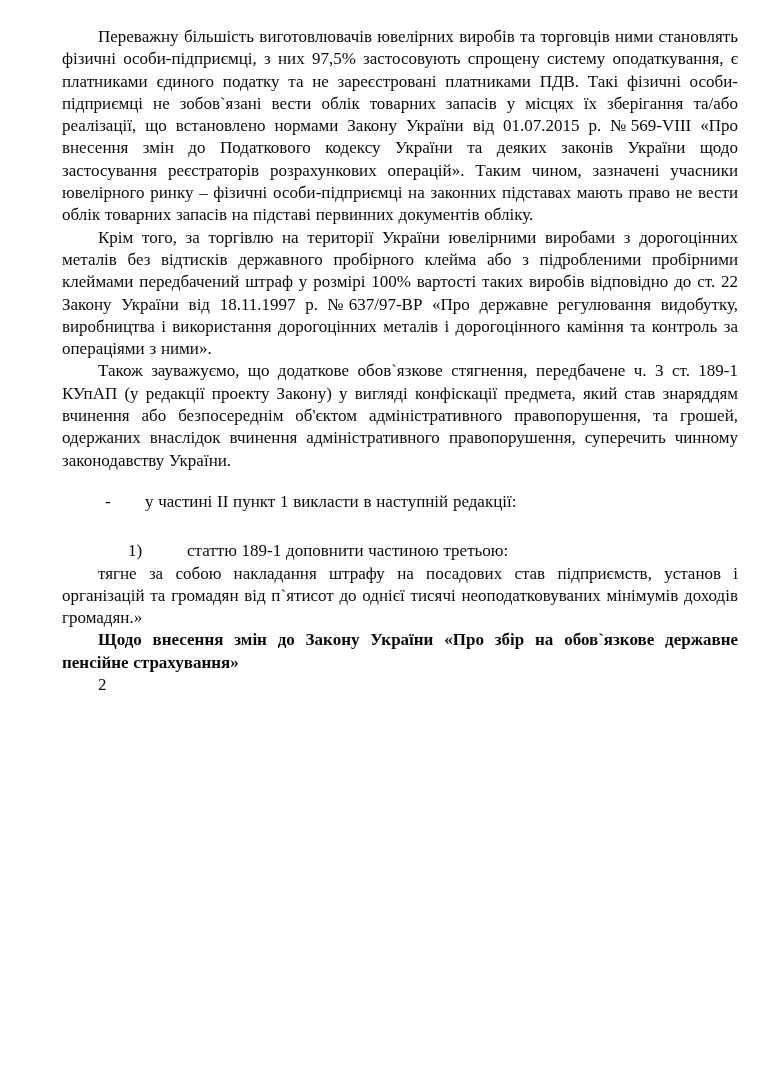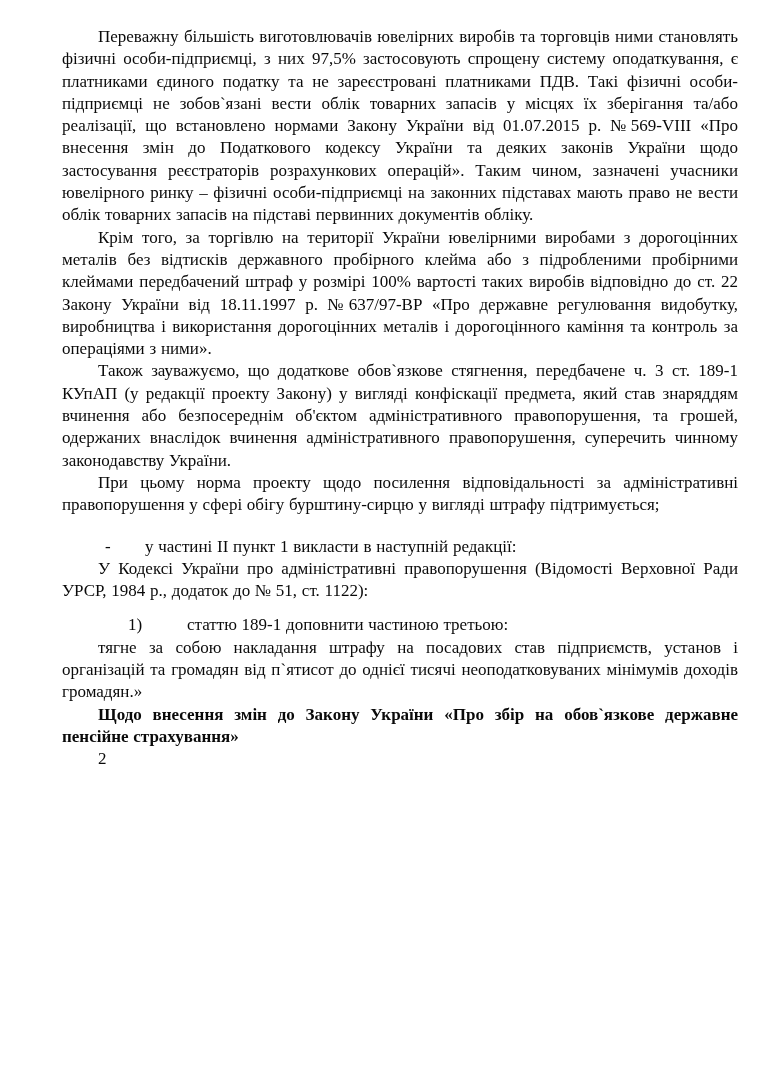--- a/index.html
+++ b/index.html
@@ -33,21 +33,21 @@
     margin-top: 19px;
   }
   p.bullet-line .dash {
     display: inline-block;
     width: 40px;
     text-indent: 0;
   }
   
   p.numbered-line {
     text-indent: 66px;
-    margin-top: 12px;
+    margin-top: 27px;
   }
   p.numbered-line .marker {
     display: inline-block;
     width: 59px;
     text-indent: 0;
   }
   .mt-code   { margin-top: 21px; }
   .mt-quote2 { margin-top: 24px; }
   .mt-head   { margin-top: 20px; }
   .mt-last   { margin-top: 19px; }
@@ -65,27 +65,25 @@
 <body>
 
 <div class="page">
 
   <p>Переважну більшість виготовлювачів ювелірних виробів та торговців ними становлять фізичні особи-підприємці, з них 97,5% застосовують спрощену систему оподаткування, є платниками єдиного податку та не зареєстровані платниками ПДВ. Такі фізичні особи-підприємці не зобов`язані вести облік товарних запасів у місцях їх зберігання та/або реалізації, що встановлено нормами Закону України від 01.07.2015 р. №569-VIII «Про внесення змін до Податкового кодексу України та деяких законів України щодо застосування реєстраторів розрахункових операцій». Таким чином, зазначені учасники ювелірного ринку – фізичні особи-підприємці на законних підставах мають право не вести облік товарних запасів на підставі первинних документів обліку.</p>
 
   <p>Крім того, за торгівлю на території України ювелірними виробами з дорогоцінних металів без відтисків державного пробірного клейма або з підробленими пробірними клеймами передбачений штраф у розмірі 100% вартості таких виробів відповідно до ст. 22 Закону України від 18.11.1997 р. №637/97-ВР «Про державне регулювання видобутку, виробництва і використання дорогоцінних металів і дорогоцінного каміння та контроль за операціями з ними».</p>
 
   <p>Також зауважуємо, що додаткове обов`язкове стягнення, передбачене ч. 3 ст. 189-1 КУпАП (у редакції проекту Закону) у вигляді конфіскації предмета, який став знаряддям вчинення або безпосереднім об'єктом адміністративного правопорушення, та грошей, одержаних внаслідок вчинення адміністративного правопорушення, суперечить чинному законодавству України.</p>
 
-  <p>При цьому норма проекту щодо посилення відповідальності за адміністративні правопорушення у сфері обігу бурштину-сирцю у вигляді штрафу підтримується;</p>
 
   <p class="bullet-line">
     <span class="dash">-</span><span>у частині II пункт 1 викласти в наступній редакції:</span>
   </p>
 
-  <p class="mt-code">У Кодексі України про адміністративні правопорушення (Відомості Верховної Ради УРСР, 1984 р., додаток до № 51, ст. 1122):</p>
 
   <p class="numbered-line">
     <span class="marker">1)</span><span>статтю 189-1 доповнити частиною третьою:</span>
   </p>
 
 
   <p class="mt-quote2">тягне за собою накладання штрафу на посадових став підприємств, установ і організацій та громадян від п`ятисот до однієї тисячі неоподатковуваних мінімумів доходів громадян.»</p>
 
   <p class="section-heading mt-head">Щодо внесення змін до Закону України «Про збір на обов`язкове державне пенсійне страхування»</p>
 

